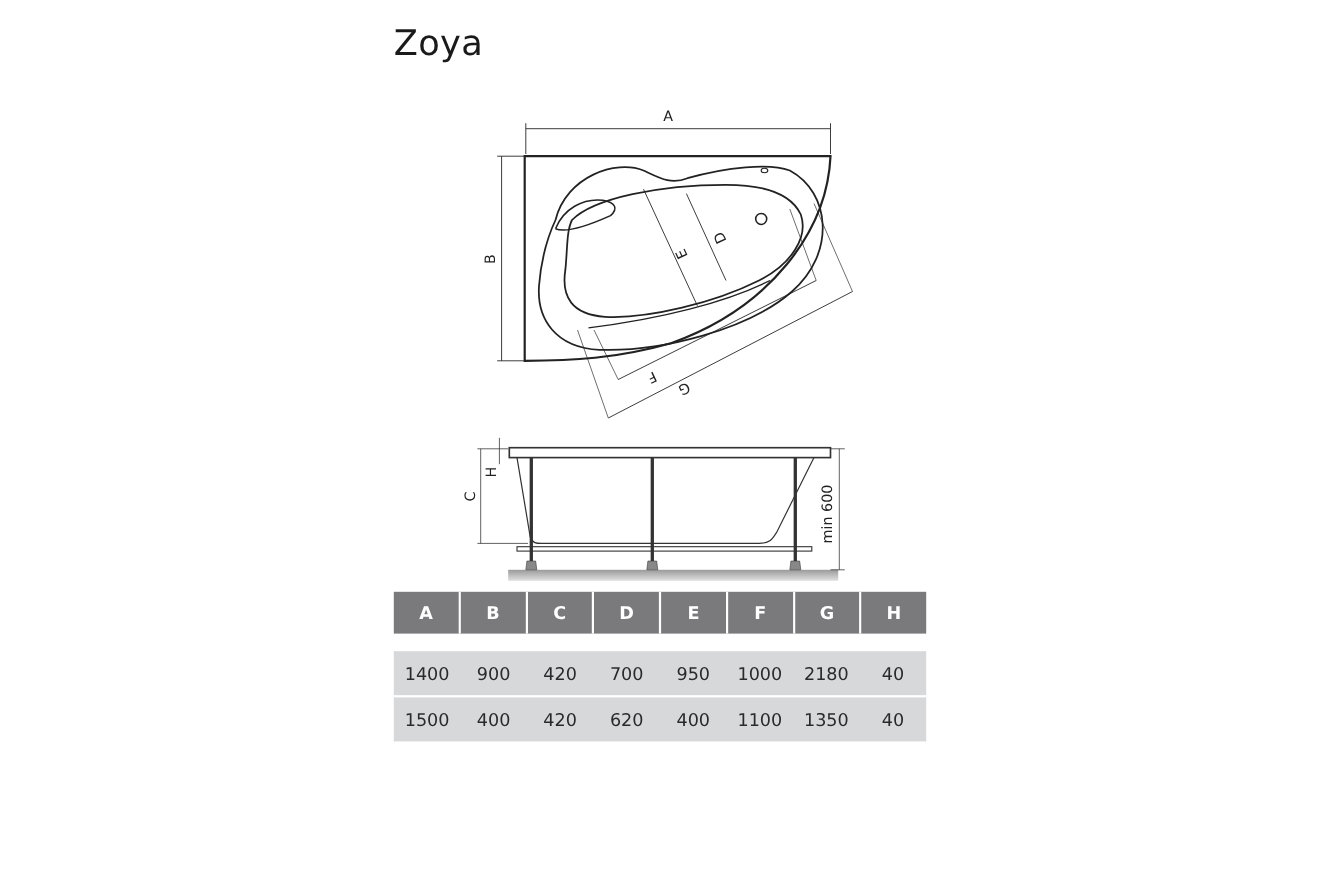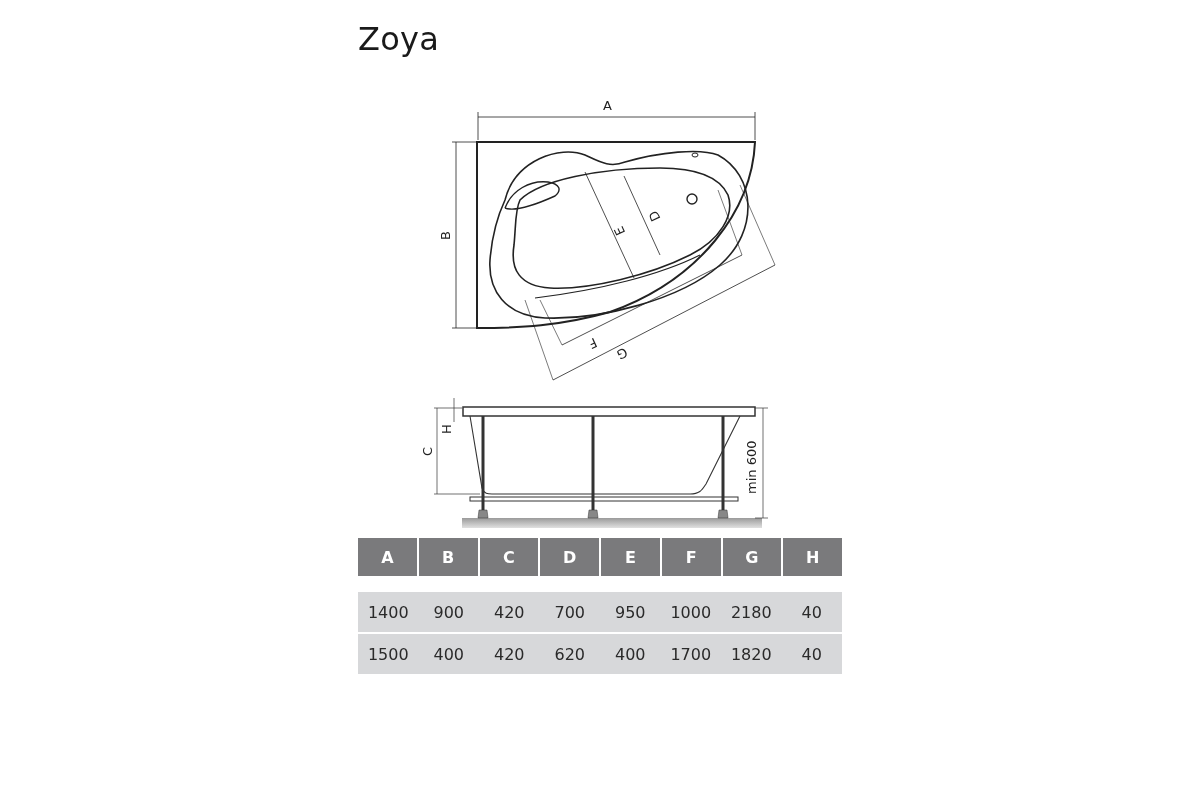--- a/index.html
+++ b/index.html
@@ -119,17 +119,17 @@
     <div class="dcell">1000</div>
     <div class="dcell">2180</div>
     <div class="dcell">40</div>
   </div>
   <div class="drow">
     <div class="dcell">1500</div>
     <div class="dcell">400</div>
     <div class="dcell">420</div>
     <div class="dcell">620</div>
     <div class="dcell">400</div>
-    <div class="dcell">1700</div>
-    <div class="dcell">1820</div>
+    <div class="dcell">1100</div>
+    <div class="dcell">1350</div>
     <div class="dcell">40</div>
   </div>
 </div>
 
 </body></html>

